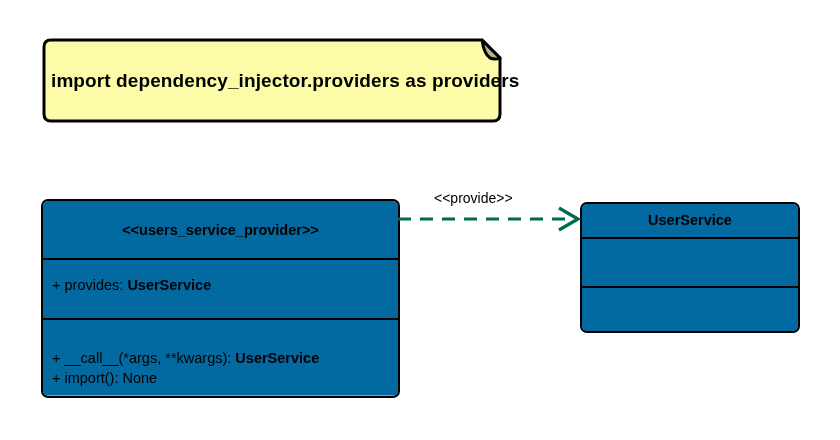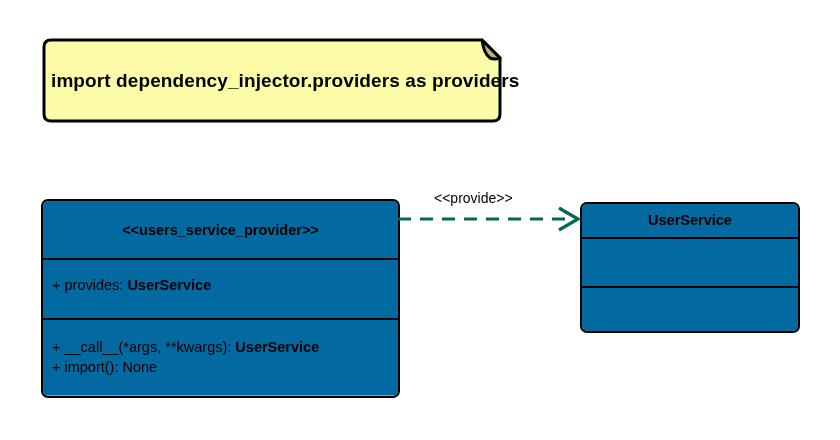--- a/index.html
+++ b/index.html
@@ -82,21 +82,21 @@
     line-height: 19px;
     text-align: center;
     white-space: nowrap;
   }
   .class-provider .c-attrs {
     height: 60px;
     padding: 15px 0 0 9px;
   }
   .class-provider .c-ops {
     height: 77px;
-    padding: 17px 0 0 9px;
+    padding: 28px 0 0 9px;
   }
   .member {
     font-size: 14.5px;
     color: #000000;
     line-height: 20px;
     white-space: nowrap;
   }
   .member b {
     font-weight: bold;
   }

